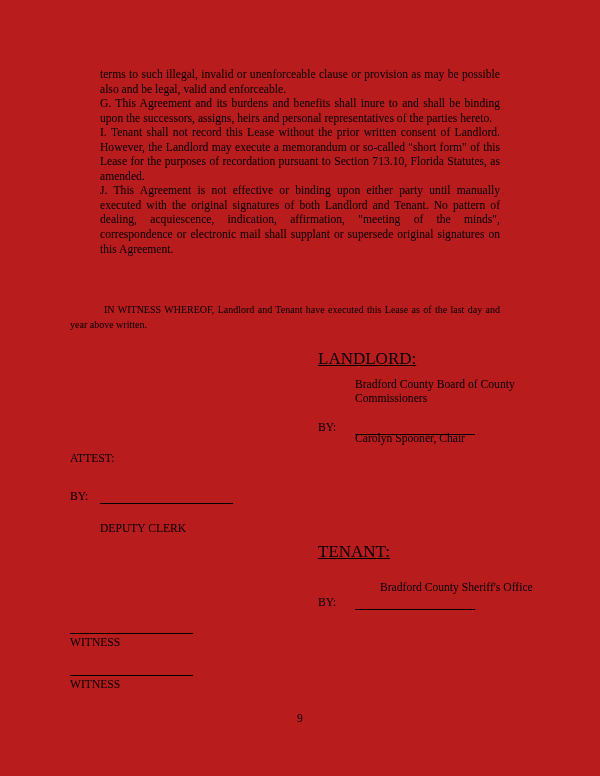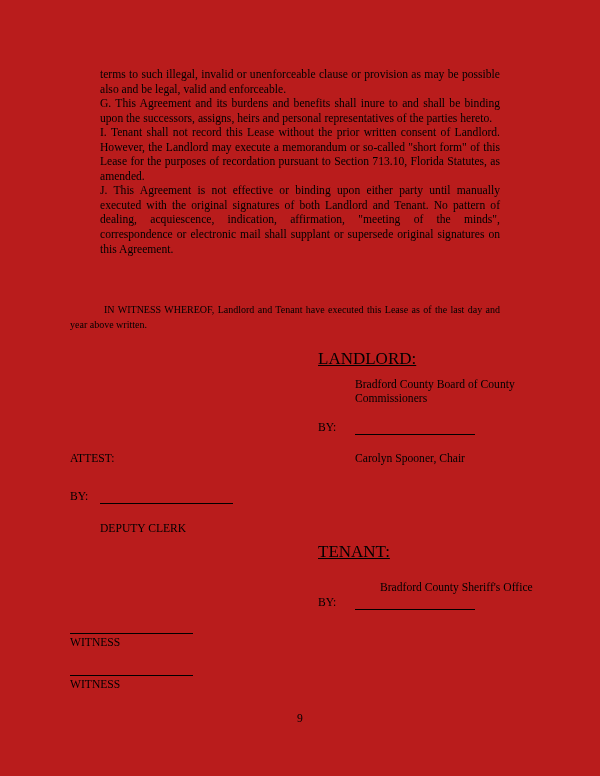--- a/index.html
+++ b/index.html
@@ -108,21 +108,21 @@
   </div>
 
   <p class="witness-para">IN WITNESS WHEREOF, Landlord and Tenant have executed this Lease as of the last day and year above written.</p>
 
   <div class="sig-heading" style="left:318px; top:352px;">LANDLORD:</div>
   <div class="sig-name" style="left:355px; top:354px;">Bradford County Board of County</div>
   <div class="sig-name" style="left:355px; top:368px;">Commissioners</div>
 
   <div class="sig-label" style="left:318px; top:421px;">BY:</div>
   <div class="rule" style="left:355px; top:434px; width:120px;"></div>
-  <div class="under-label" style="left:355px; top:452px;">Carolyn Spooner, Chair</div>
+  <div class="under-label" style="left:355px; top:432px;">Carolyn Spooner, Chair</div>
 
   <div class="sig-label" style="left:70px; top:452px;">ATTEST:</div>
   <div class="sig-label" style="left:70px; top:490px;">BY:</div>
   <div class="rule" style="left:100px; top:503px; width:133px;"></div>
   <div class="under-label" style="left:100px; top:522px;">DEPUTY CLERK</div>
 
   <div class="sig-heading" style="left:318px; top:545px;">TENANT:</div>
   <div class="sig-name" style="left:380px; top:557px;">Bradford County Sheriff's Office</div>
 
   <div class="sig-label" style="left:318px; top:596px;">BY:</div>

